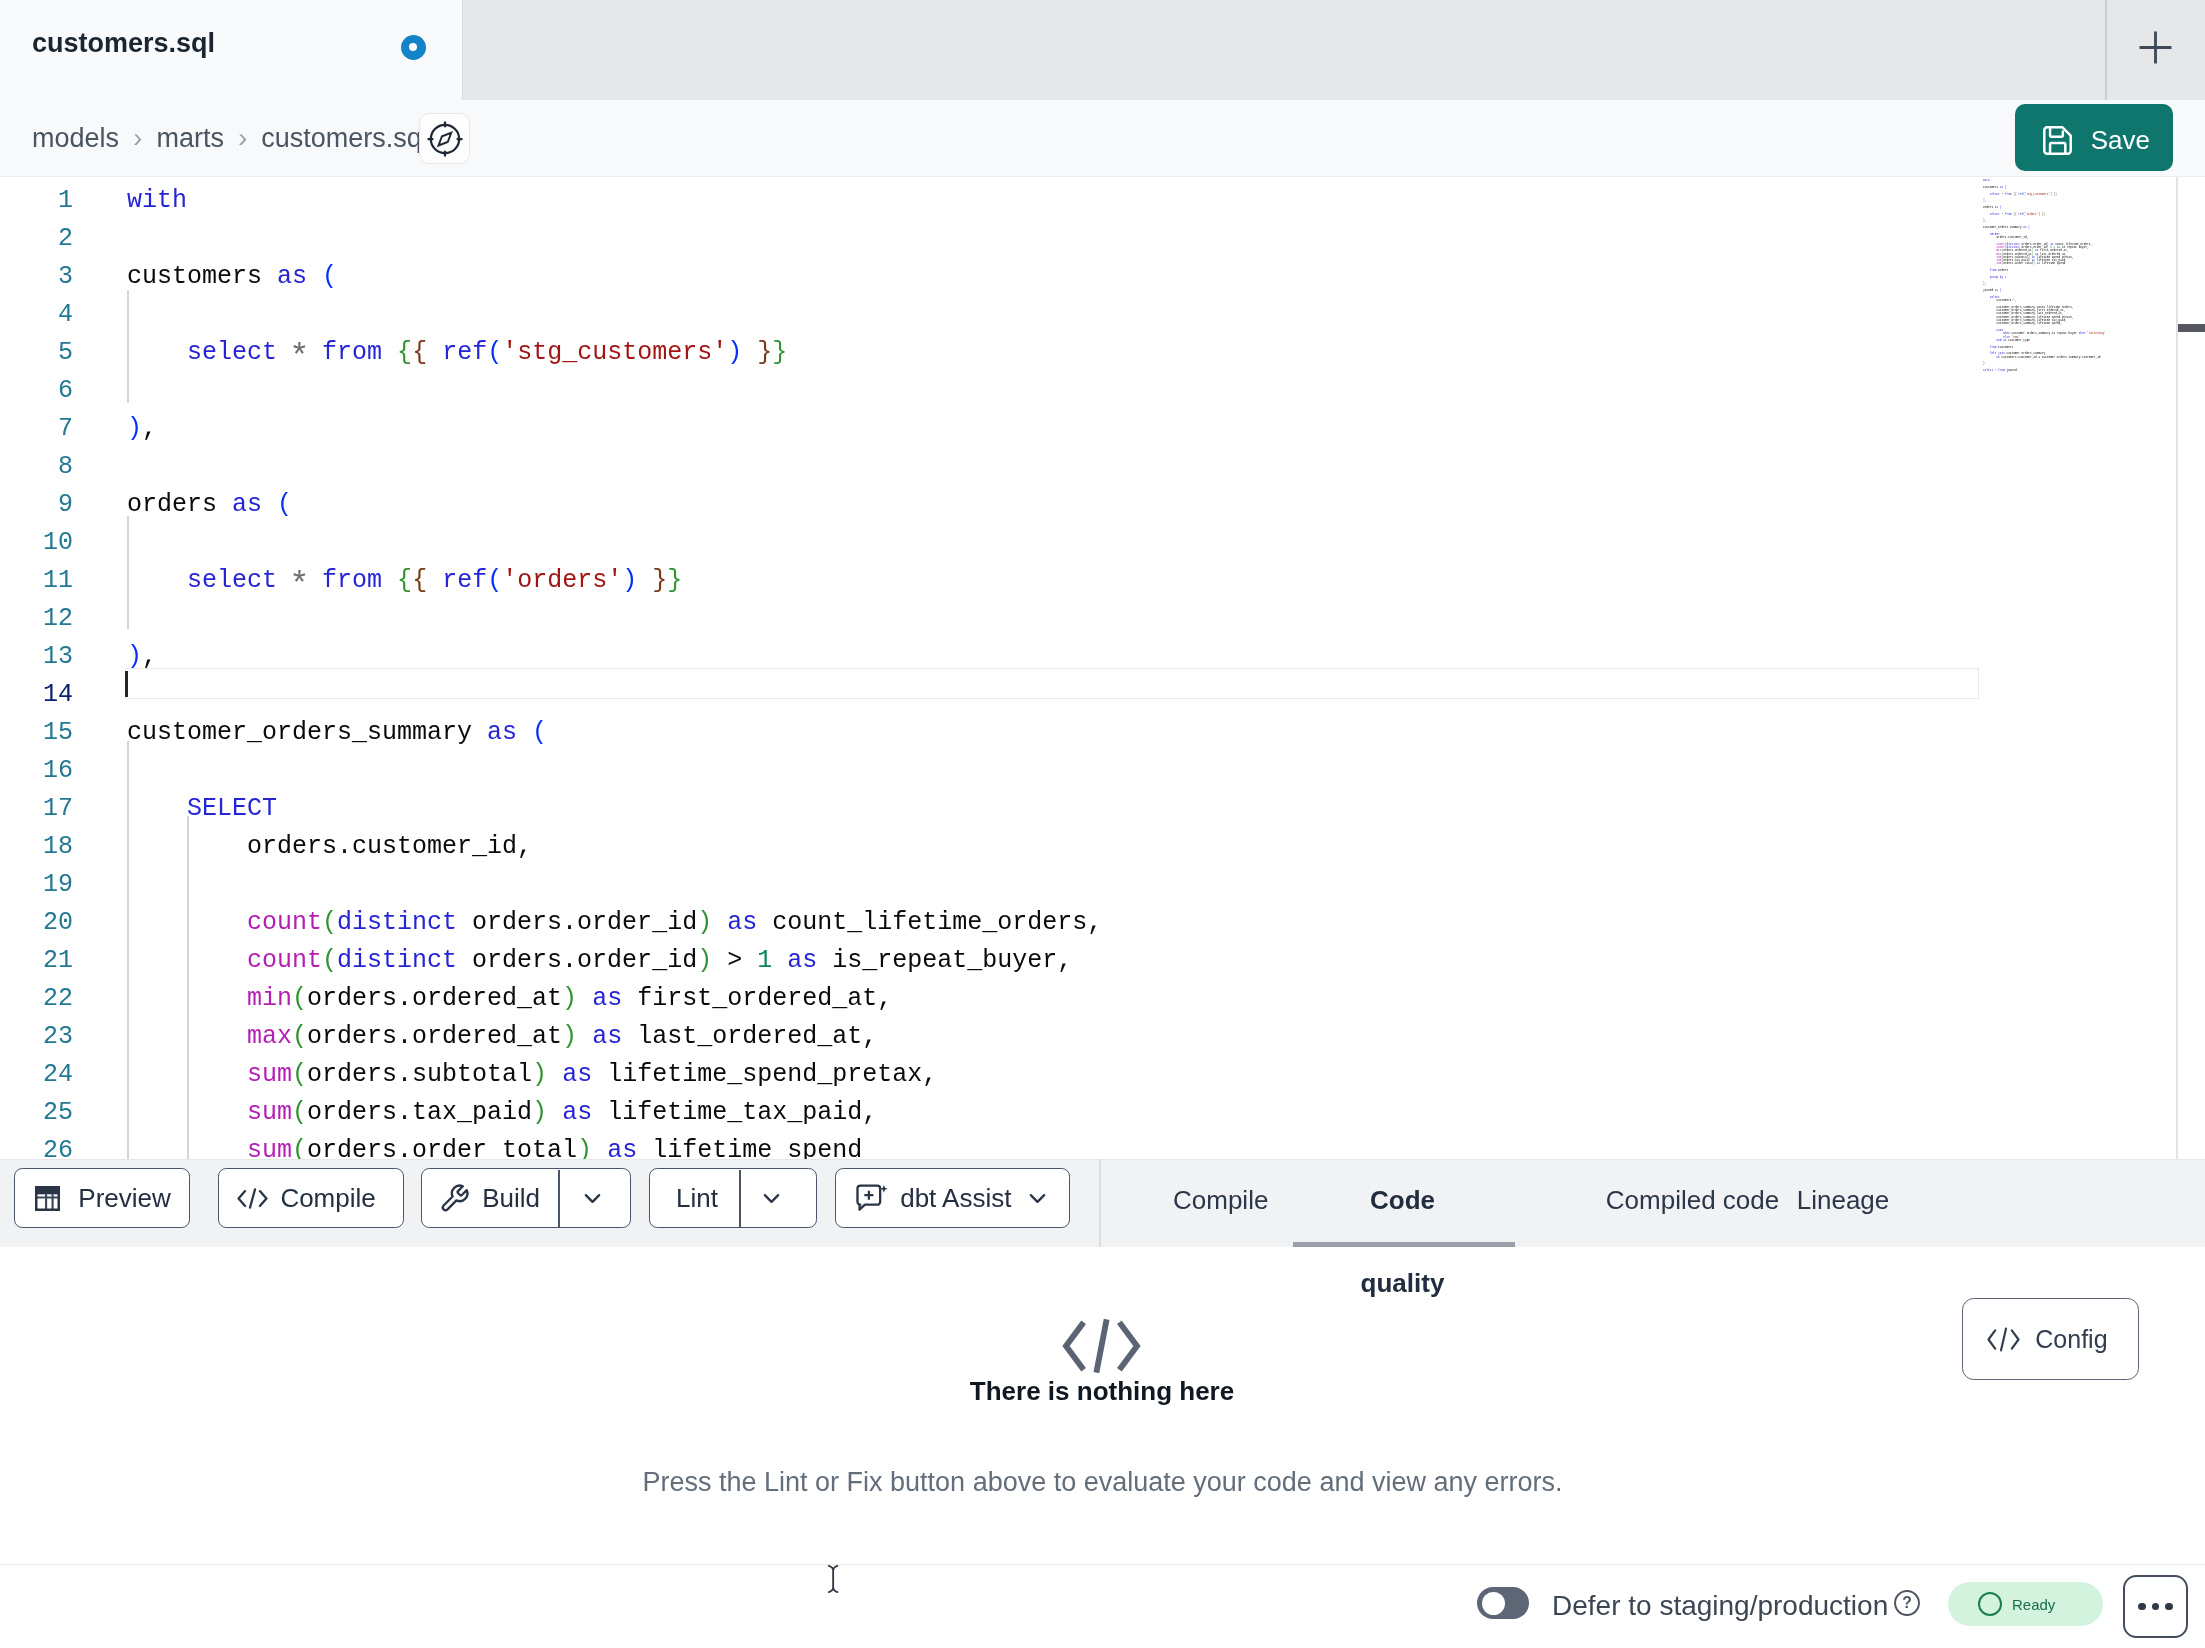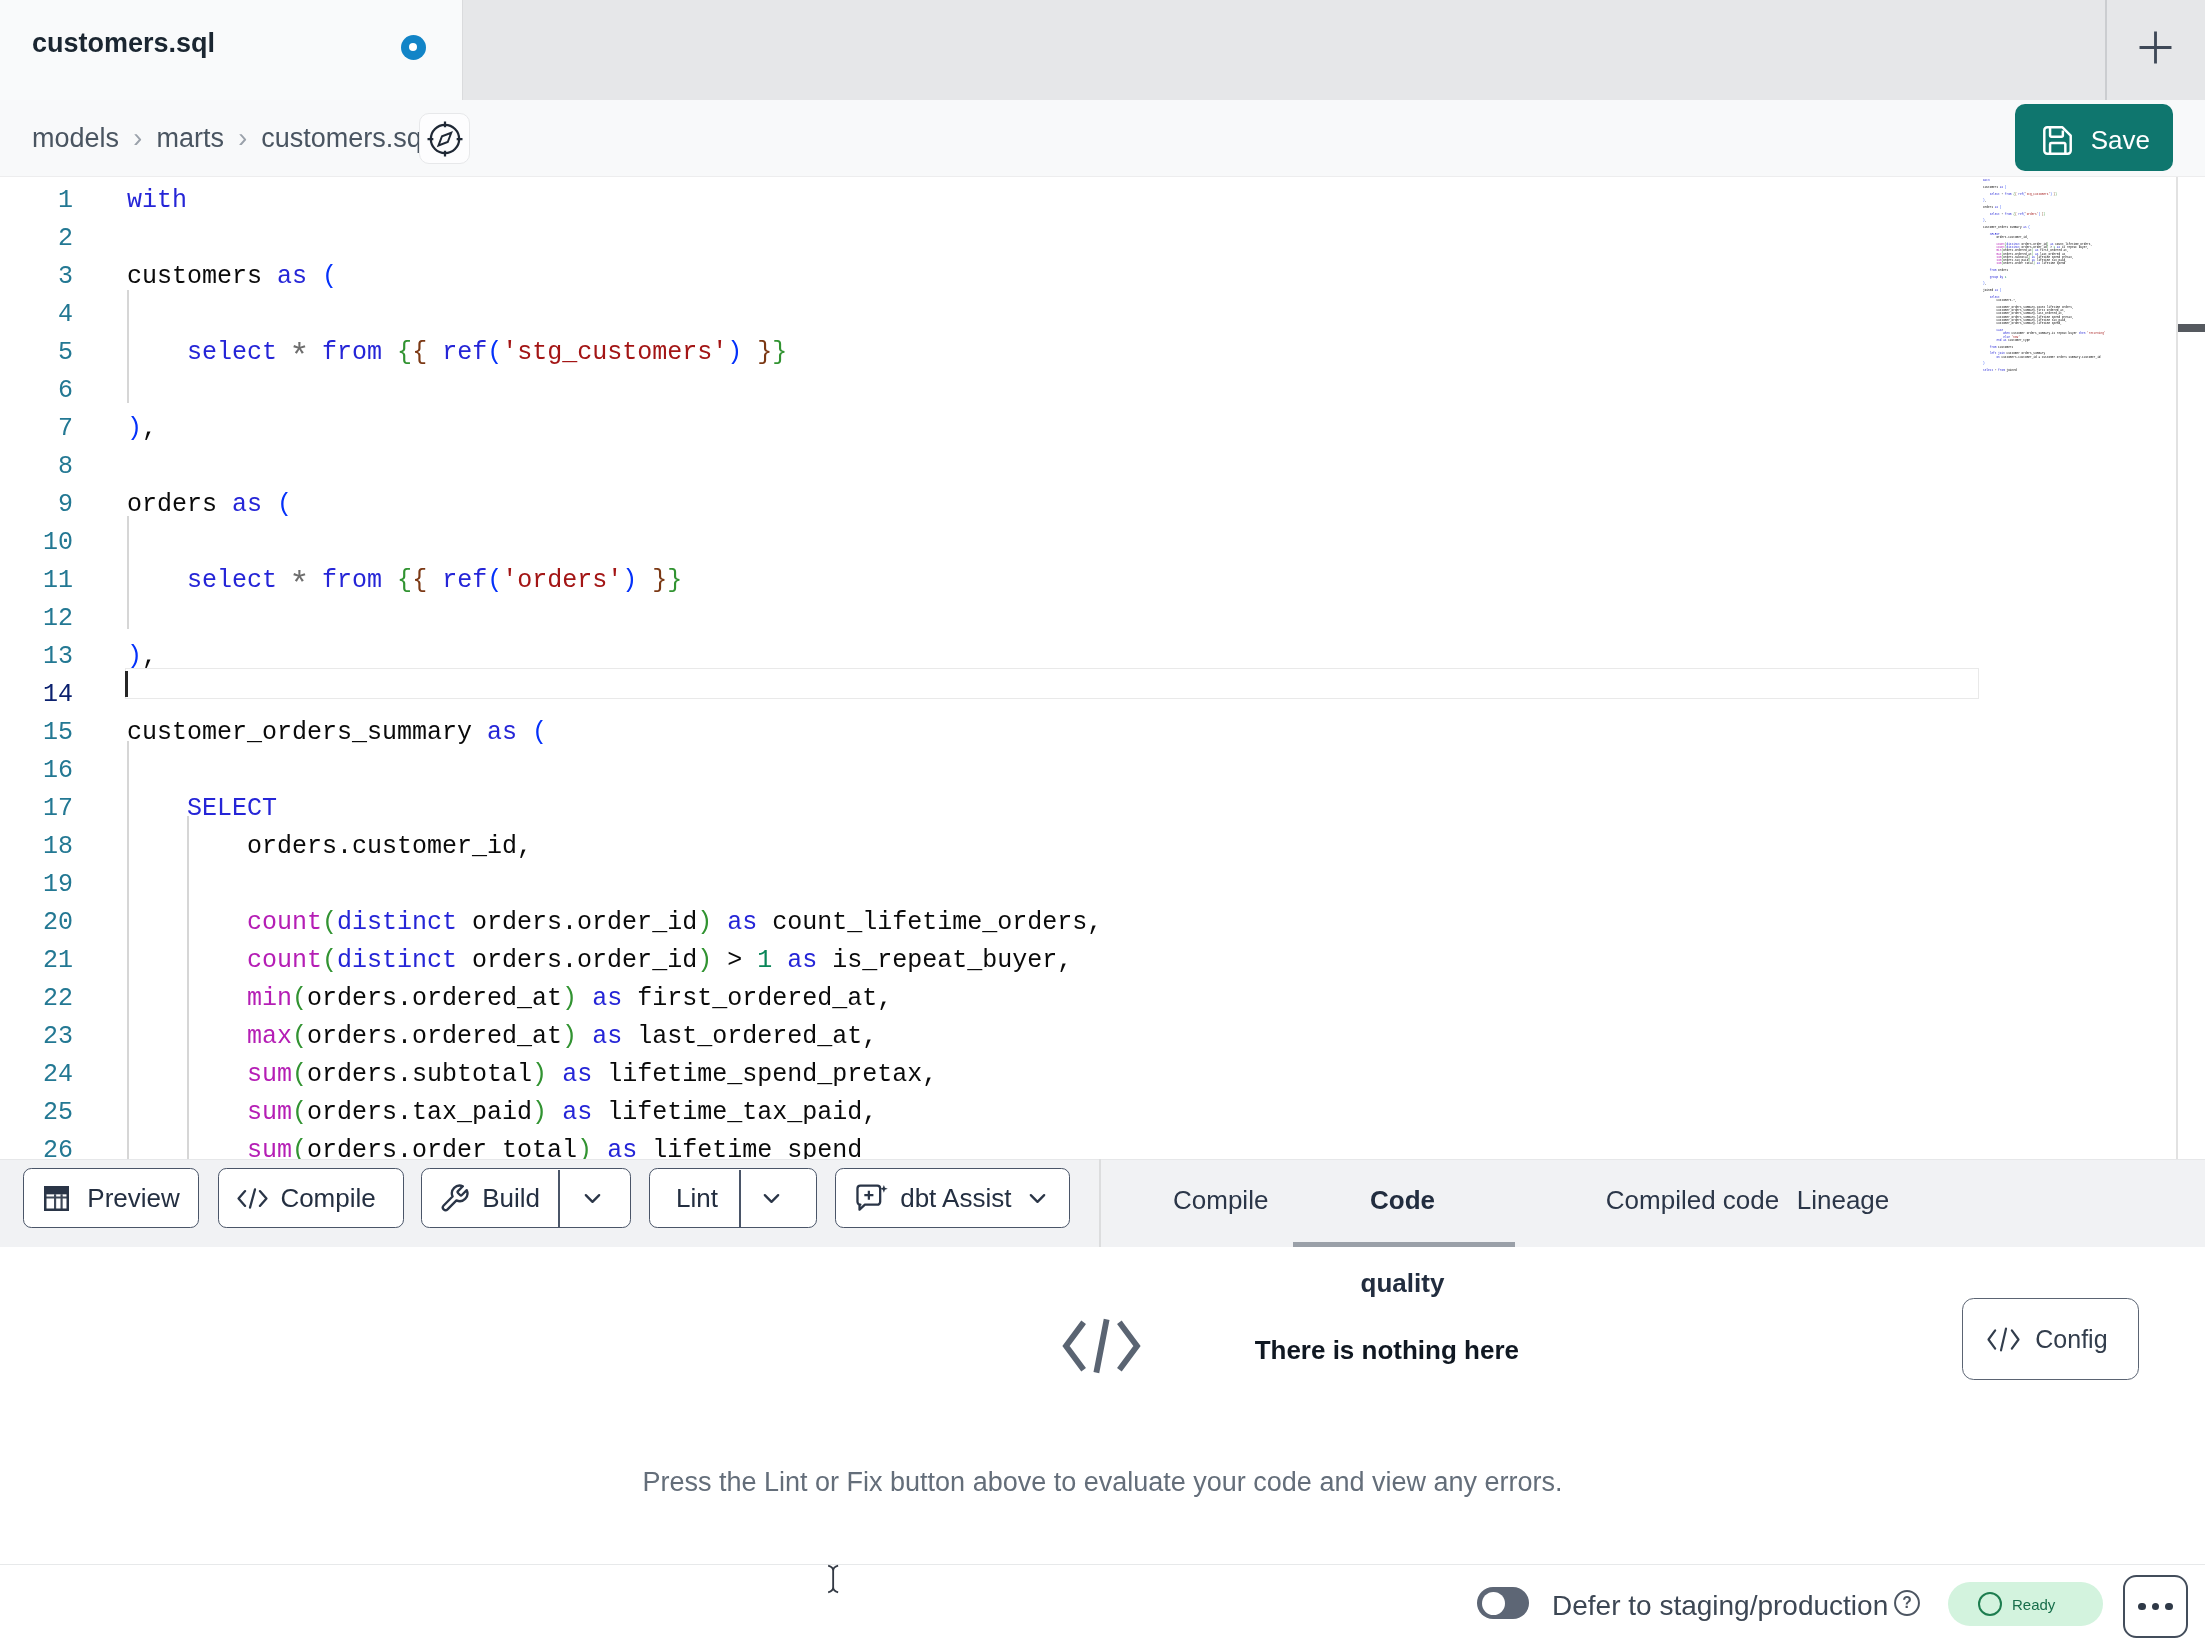--- a/index.html
+++ b/index.html
@@ -166,21 +166,21 @@
     <span class="k">left join</span> customer_orders_summary
         <span class="k">on</span> customers.customer_id = customer_orders_summary.customer_id
 
 <span class="p1">)</span>
 
 <span class="k">select</span> <span class="st">*</span> <span class="k">from</span> joined</pre>
 <div class="abs" style="left:2176px;top:0;width:1.7px;height:982px;background:#e2e2e2"></div>
 <div class="abs" style="left:2178px;top:147px;width:27.5px;height:7.5px;background:#55595f"></div>
 </div>
 <div class="abs" style="left:0;top:1159px;width:2205px;height:88px;background:#f1f2f4;border-top:0.8px solid #e6e7e9"></div>
-<div class="tbtn" style="left:23px;width:176px">
+<div class="tbtn" style="left:14px;width:176px">
     <span style="margin-left:20px;display:flex">
       <svg width="25" height="25" viewBox="0 0 30 30">
         <g fill="#2a3547">
 <path d="M1.5 1.5 h27 v27 h-27 Z" fill="none" stroke="#2a3547" stroke-width="3"></path>
 <path d="M2 2 h26 v8 h-26 Z"></path>
 <path d="M2 12.5 h26 v2.6 h-26 Z M12 10 h2.6 v19 h-2.6 Z M19.8 10 h2.6 v19 h-2.6 Z" opacity="0.9"></path>
 </g>
       </svg>
     </span>
     <span style="margin-left:18.3px">Preview</span>
@@ -237,21 +237,21 @@
 <div class="ttab" style="left:1173px;width:85px">Compile</div>
 <div class="ttab" style="left:1325px;width:155px;font-weight:bold;color:#222d3f">Code quality</div>
 <div class="ttab" style="left:1601px;width:183px">Compiled code</div>
 <div class="ttab" style="left:1796px;width:94px">Lineage</div>
 <div class="abs" style="left:1293px;top:1242px;width:222px;height:5px;background:#9aa0a8"></div>
 <svg class="abs" style="left:1061px;top:1318px" width="81" height="56" viewBox="0 0 97 67" fill="none" stroke="#5a6472" stroke-width="7" stroke-linecap="square">
 <path d="M25 8 L6 33.5 L25 59"></path>
     <path d="M72 8 L91 33.5 L72 59"></path>
     <path d="M54 5 L43 62"></path>
 </svg>
-<div class="abs" style="left:685px;top:1335px;width:834px;text-align:right;font-size:26px;font-weight:bold;color:#101822">There is nothing here</div>
+<div class="abs" style="left:685px;top:1376px;width:834px;text-align:center;font-size:26px;font-weight:bold;color:#101822">There is nothing here</div>
 <div class="abs" style="left:477px;top:1467px;width:1251px;text-align:center;font-size:27px;color:#646e7a">Press the Lint or Fix button above to evaluate your code and view any errors.</div>
 <div class="abs" style="left:1962px;top:1298px;width:177px;height:82px;border:1.7px solid #5b6473;border-radius:11.7px;background:#fff;display:flex;align-items:center">
     <span style="margin-left:22px;display:flex">
       <svg width="37" height="25" viewBox="0 0 44 30" fill="none" stroke="#323d4c" stroke-width="2.6" stroke-linecap="round" stroke-linejoin="round">
 <path d="M12 4 L4 15 L12 26"></path>
         <path d="M32 4 L40 15 L32 26"></path>
         <path d="M25 2 L19 28"></path>
 </svg>
     </span>
     <span style="margin-left:13.3px;font-size:25px;color:#323d4c">Config</span>

